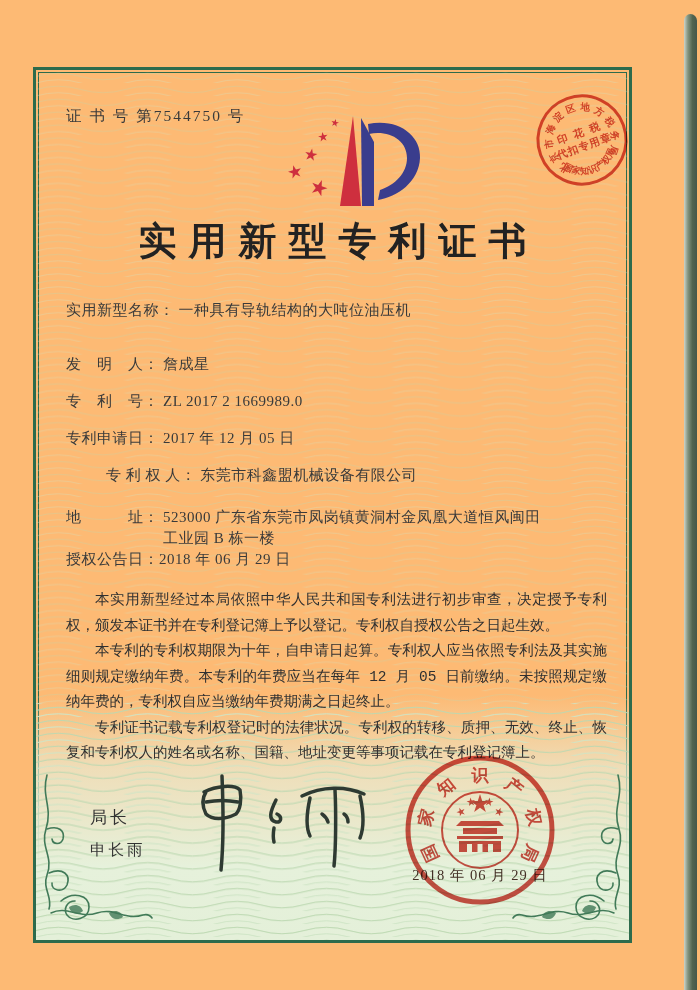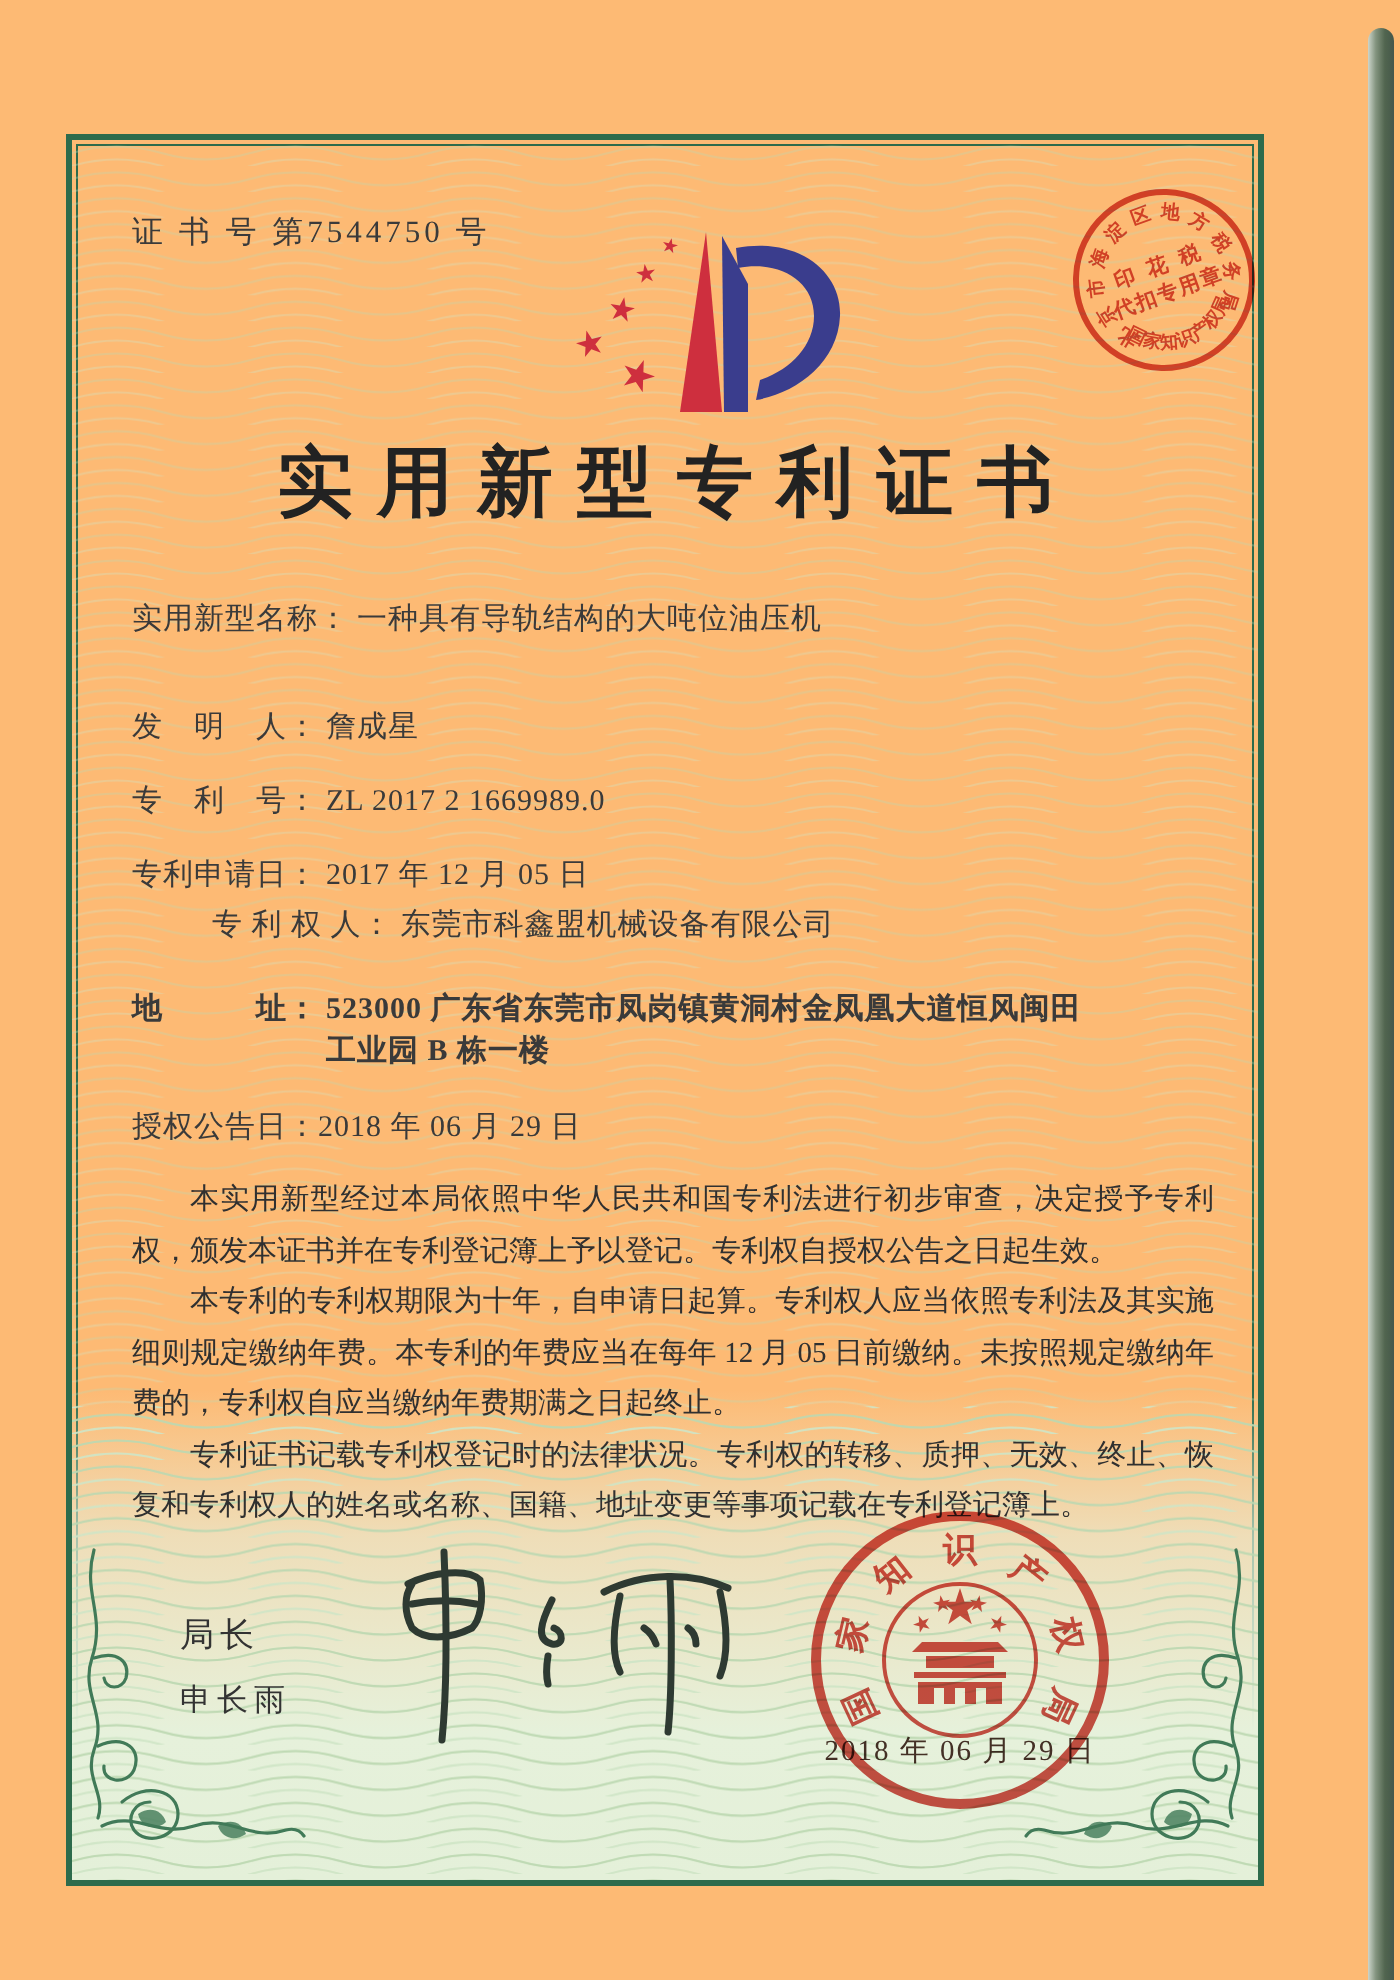--- a/index.html
+++ b/index.html
@@ -21,26 +21,26 @@
   .cert-no{position:absolute;left:30px;top:36px;font-size:15.5px;letter-spacing:2px;color:#3a3a3a;}
   .logo{position:absolute;left:245px;top:40px;width:150px;height:100px;}
   .tax-stamp{position:absolute;left:484px;top:8px;width:124px;height:124px;mix-blend-mode:multiply;opacity:.92;}
   .title{position:absolute;left:0;right:0;top:146px;text-align:center;font-size:38px;font-weight:600;
          letter-spacing:12px;text-indent:12px;color:#222;}
   .fields{position:absolute;left:30px;right:24px;top:230px;font-size:15px;color:#3a3a3a;letter-spacing:.5px;}
   .row{display:flex;align-items:flex-start;line-height:21px;}
   .row .lbl{flex-shrink:0;}
   .row .val{white-space:pre-line;margin-left:4px;}
   .r0{margin-bottom:33px;} .r1{margin-bottom:16px;} .r2{margin-bottom:16px;}
-  .r3{margin-bottom:4px;font-family:Liberation Serif, serif;} .r4{margin-bottom:21px;margin-left:40px;} .r5{margin-bottom:17px;font-weight:bold;}
+  .r3{margin-bottom:16px;font-family:Liberation Serif, serif;} .r4{margin-bottom:21px;margin-left:40px;} .r5{margin-bottom:0;}
   .dual{display:flex;}
   .dual .pair{display:flex;line-height:21px;}
   .dual .pair.first{width:330px;flex-shrink:0;}
   .paras{position:absolute;left:30px;right:22px;top:518px;font-size:14.5px;line-height:25.5px;
-         text-align:justify;color:#303030;}
+         text-align:justify;color:#303030;font-family:Liberation Mono, monospace;}
   .paras p{margin:0;text-indent:2em;}
   .sign-title{position:absolute;left:54px;top:736px;font-size:17px;letter-spacing:3px;color:#333;}
   .sign-name{position:absolute;left:54px;top:770px;font-size:15.5px;letter-spacing:3px;color:#333;}
   .autograph{position:absolute;left:140px;top:700px;width:200px;height:110px;}
   .seal{position:absolute;left:360px;top:676px;width:168px;height:168px;mix-blend-mode:multiply;opacity:.93;}
   .seal-date{position:absolute;left:356px;top:796px;width:176px;text-align:center;font-size:14.5px;
              letter-spacing:1px;color:#4a322b;mix-blend-mode:multiply;}
   .footer{position:absolute;left:0;right:0;top:850px;text-align:center;font-size:13px;color:#3c3c3c;}
   .fl{position:absolute;bottom:2px;width:115px;height:165px;}
   .fl-left{left:3px;}

